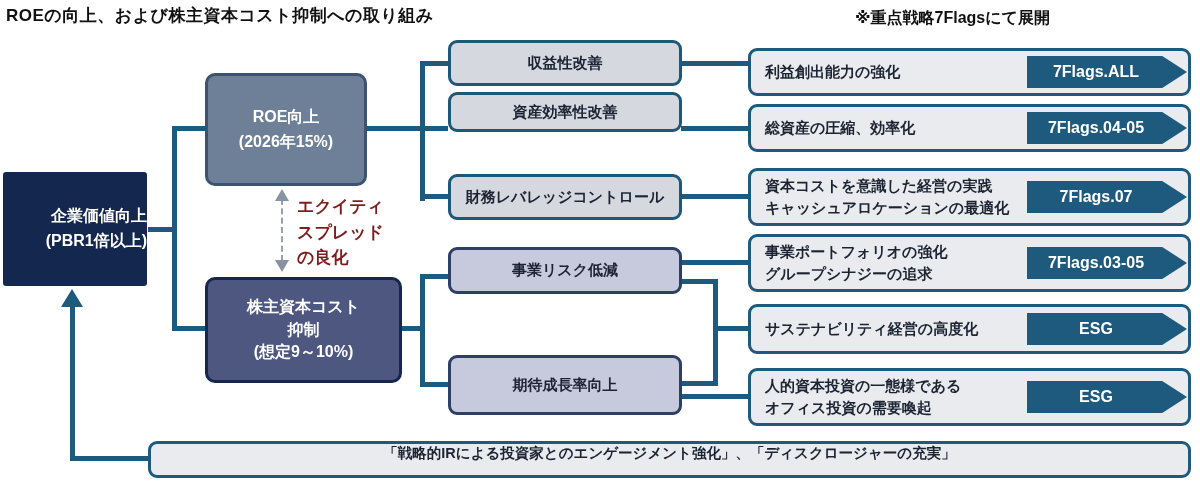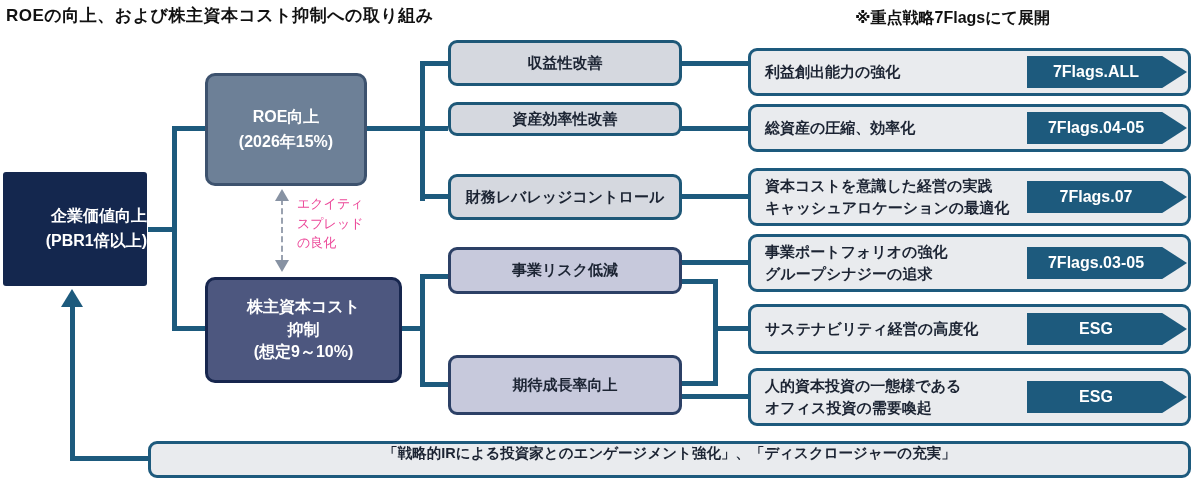--- a/index.html
+++ b/index.html
@@ -36,21 +36,21 @@
     font-size:14.5px;font-weight:600;color:#1c2433;}
 
   .conn{position:absolute;background:#1d5a7d;}
   .arrow-up{position:absolute;width:0;height:0;border-left:11px solid transparent;border-right:11px solid transparent;
     border-bottom:18px solid #1d5a7d;}
 
   .dash-line{position:absolute;left:281px;top:199px;height:62px;width:0;border-left:2px dashed #9aa2b0;}
   .dash-head{position:absolute;width:0;height:0;border-left:7px solid transparent;border-right:7px solid transparent;}
   .dash-head.up{left:275px;top:189px;border-bottom:12px solid #8792a3;}
   .dash-head.down{left:275px;top:260px;border-top:12px solid #8792a3;}
-  .spread-label{position:absolute;left:297px;top:194px;font-size:13px;font-weight:normal;color:#ec4899;line-height:1.5;}
+  .spread-label{position:absolute;left:297px;top:194px;font-size:17px;font-weight:bold;color:#7f1d1d;line-height:1.5;}
 </style>
 </head>
 <body>
 
 <div id="canvas">
 
   <div class="title">ROEの向上、および株主資本コスト抑制への取り組み</div>
   <div class="note">※重点戦略7Flagsにて展開</div>
 
   <div class="conn" style="left:148px;top:227px;width:29px;height:5px;"></div>
@@ -103,21 +103,21 @@
 
   <div class="cost-box">
     <div>株主資本コスト</div>
     <div>抑制</div>
     <div>(想定9～10%)</div>
   </div>
 
   <div class="driver gray" style="top:40px;height:46px;">
     <span>収益性改善</span>
   </div>
-  <div class="driver gray" style="top:102px;height:34px;">
+  <div class="driver gray" style="top:92px;height:40px;">
     <span>資産効率性改善</span>
   </div>
   <div class="driver gray" style="top:174px;height:46px;">
     <span>財務レバレッジコントロール</span>
   </div>
   <div class="driver lav" style="top:247px;height:47px;">
     <span>事業リスク低減</span>
   </div>
   <div class="driver lav" style="top:355px;height:60px;">
     <span>期待成長率向上</span>

